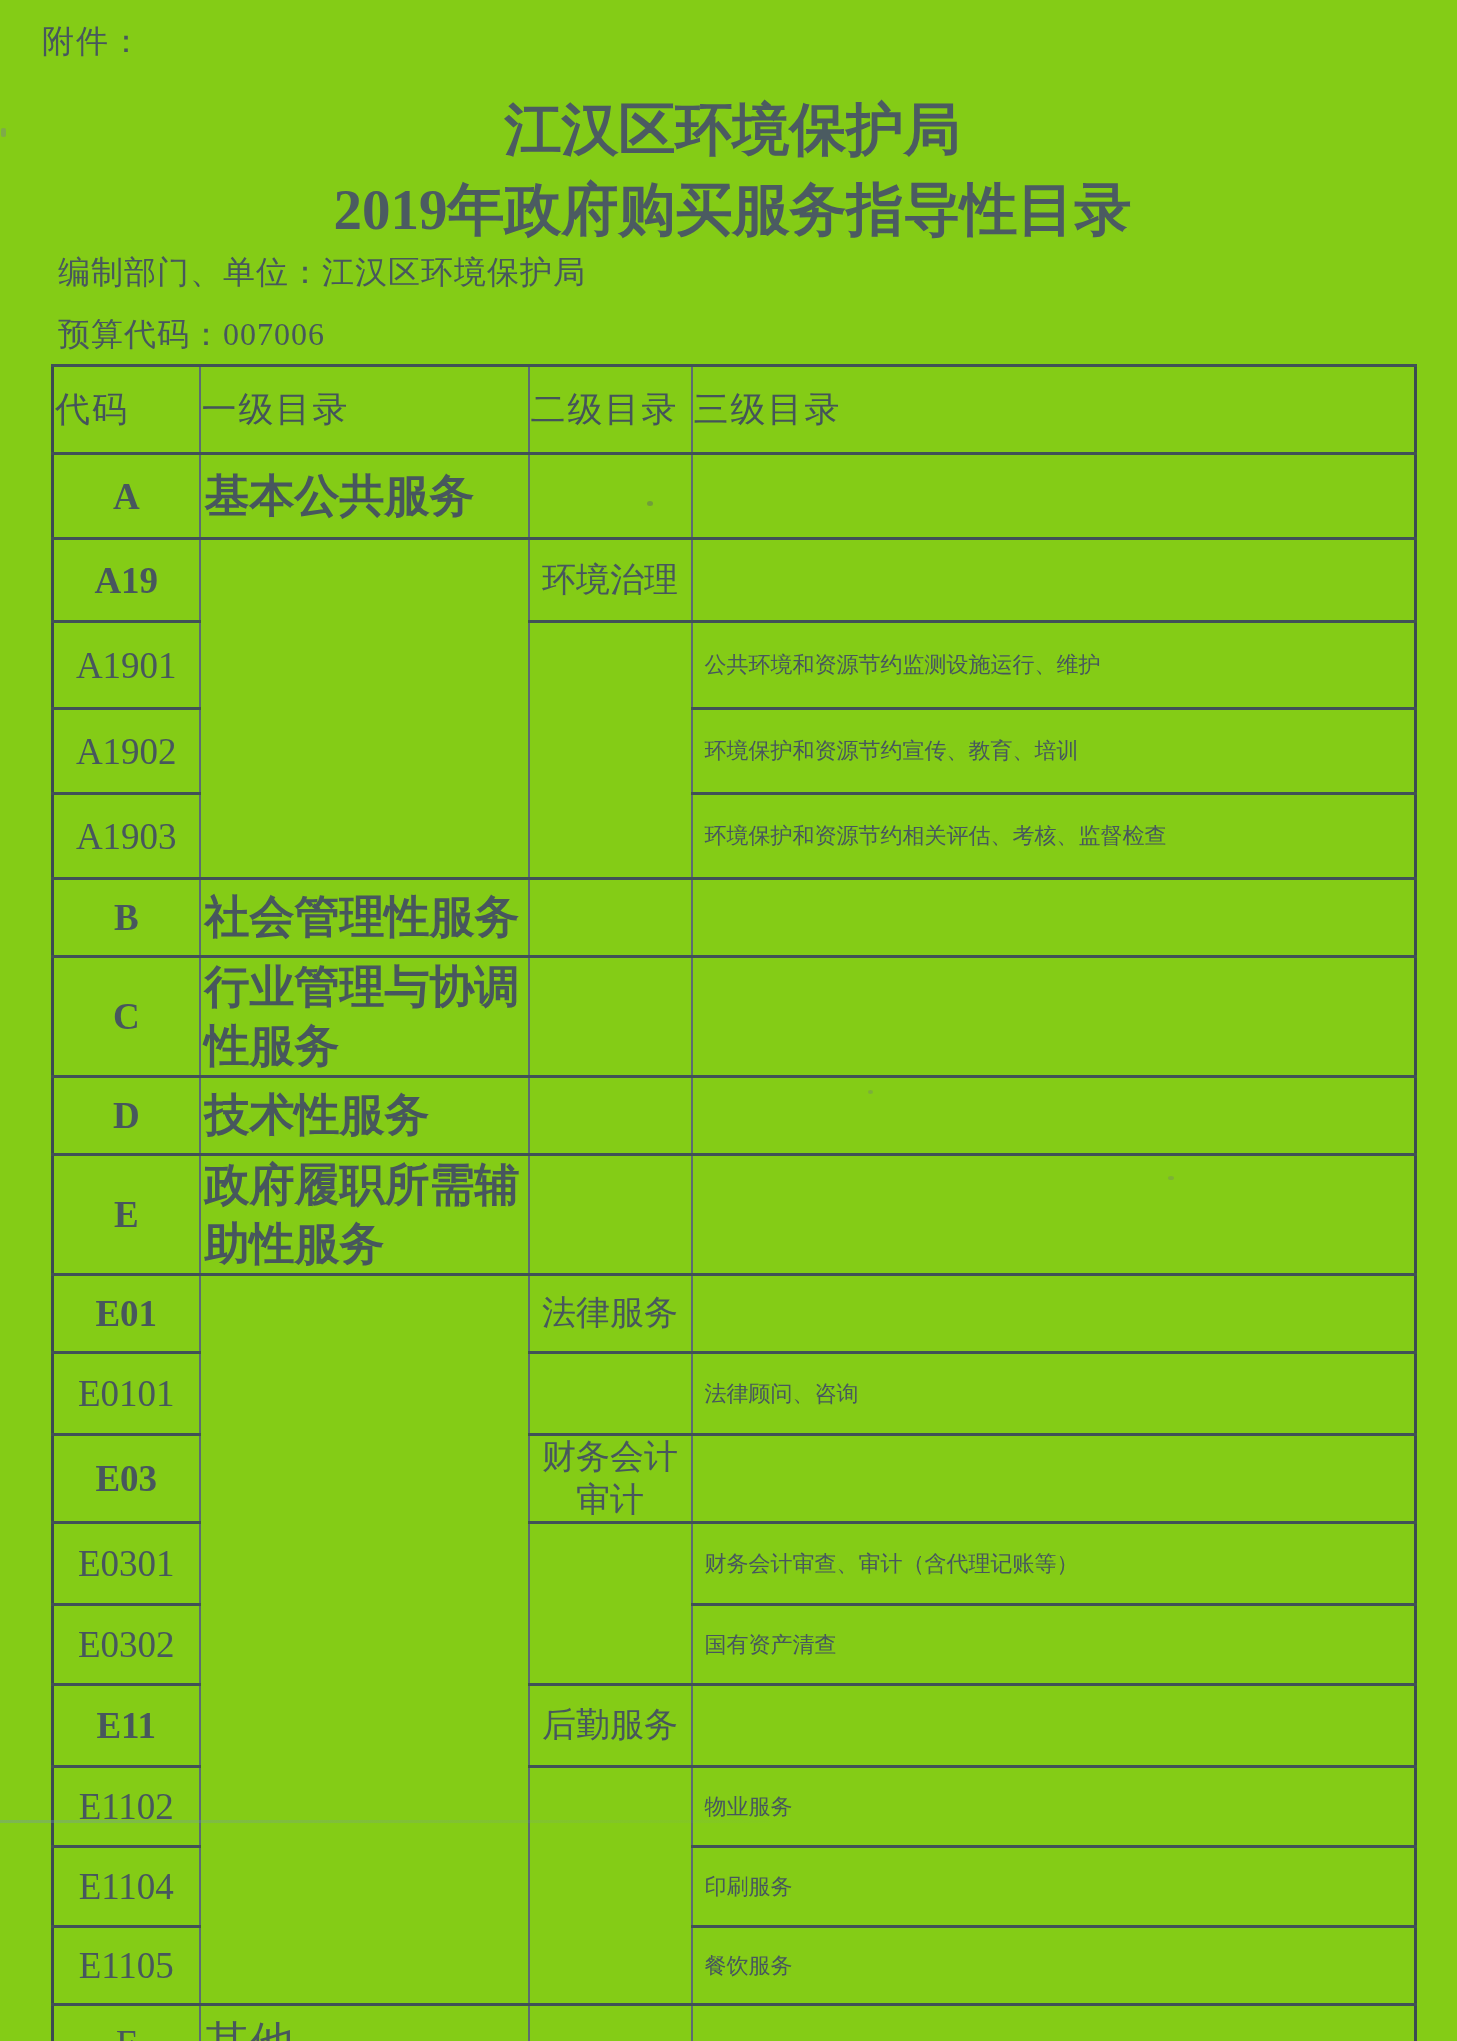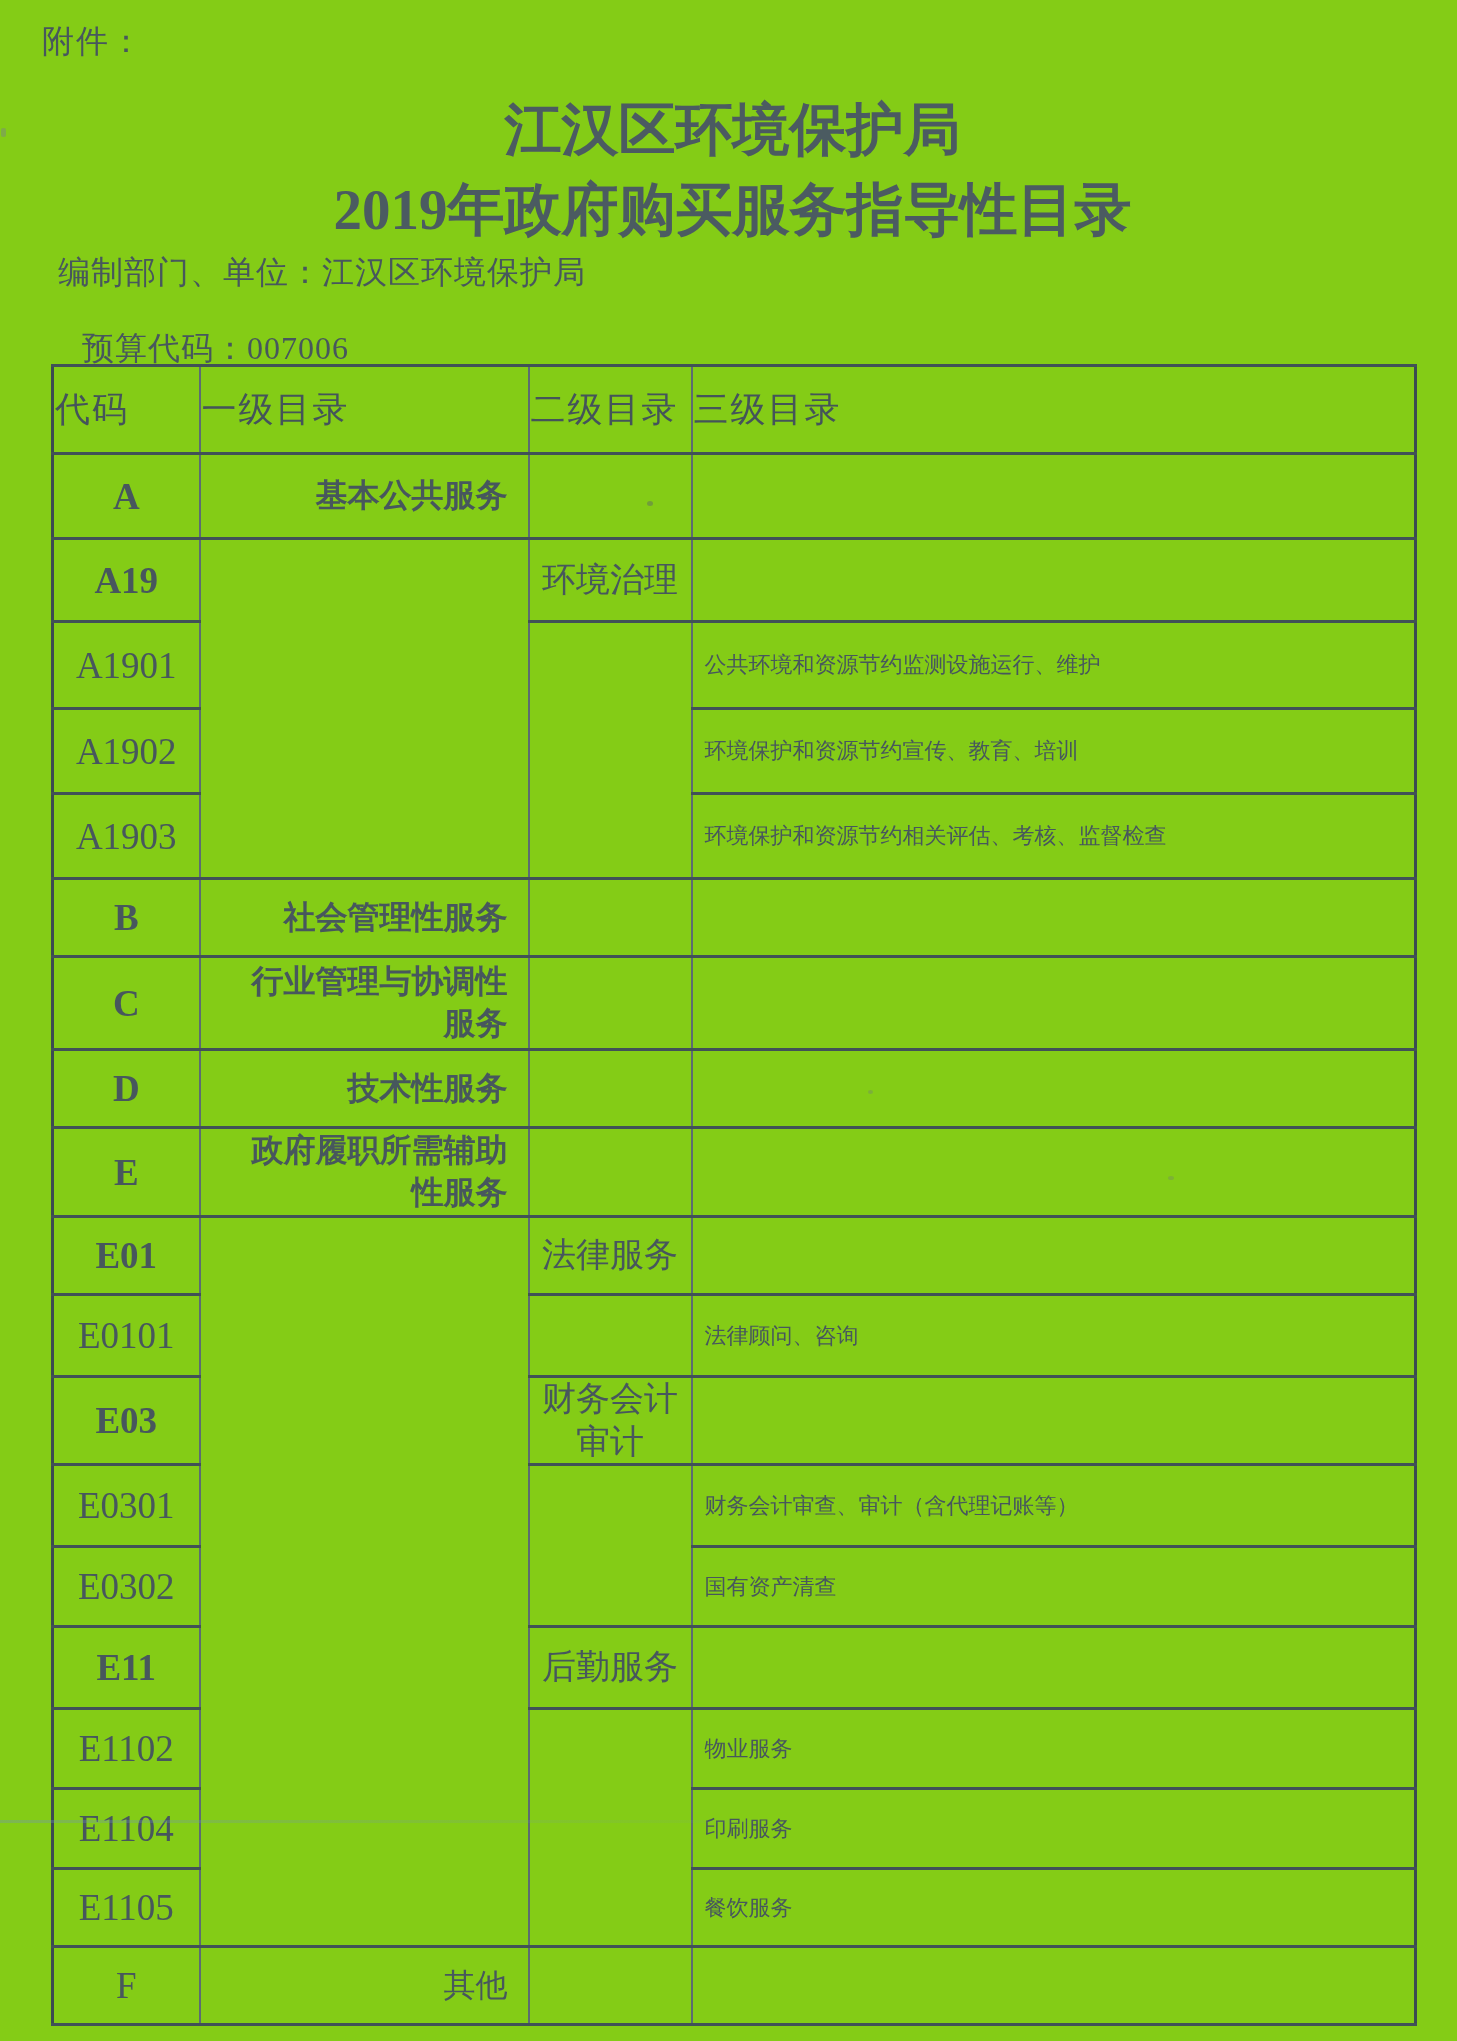--- a/index.html
+++ b/index.html
@@ -16,21 +16,21 @@
     font-size:32px; letter-spacing:2px;
   }
   .doc-title {
     position:absolute; left:51px; top:90px; width:1363px;
     text-align:center; font-weight:bold;
     font-size:57px; line-height:80px;
     color:#4b5b61;
   }
   .meta-line { position:absolute; left:58px; font-size:32px; letter-spacing:1px; }
   .meta-dept   { top:251px; }
-  .meta-budget { top:327px;margin-left:24px; }
+  .meta-budget { top:313px; }
 
   table.catalog {
     position:absolute; left:51px; top:364px;
     width:1363px;
     border-collapse:collapse; table-layout:fixed;
     border:3px solid #3b4b51;
   }
   .catalog col.c0 { width:147px; }
   .catalog col.c1 { width:329px; }
   .catalog col.c2 { width:163px; }
@@ -42,21 +42,21 @@
     border-top:3px solid #415157;
     border-bottom:3px solid #415157;
     vertical-align:middle;
     overflow:hidden;
   }
   .catalog th {
     font-weight:normal; font-size:35px; text-align:left;
     letter-spacing:2px; color:#44545a;
   }
   .catalog td.c0 { text-align:center; font-size:37px; }
-  .catalog td.c1 { text-align:right; font-size:32px; line-height:1.3; padding:0 20px; }
+  .catalog td.c1 { text-align:left; font-size:45px; line-height:1.3; padding:0 4px; }
   .catalog td.c2 { text-align:center; font-size:34px; line-height:1.25; padding:0 2px; }
   .catalog td.c3 { text-align:left;  font-size:22px; padding:0 8px 0 12px; white-space:nowrap; }
   .catalog .bold { font-weight:bold; }
 
   
   .artifact-line {
     position:absolute; left:0; top:1820px; width:770px; height:3px;
     background:linear-gradient(90deg, rgba(110,140,200,0.34), rgba(110,140,200,0.04));
     pointer-events:none;
   }

